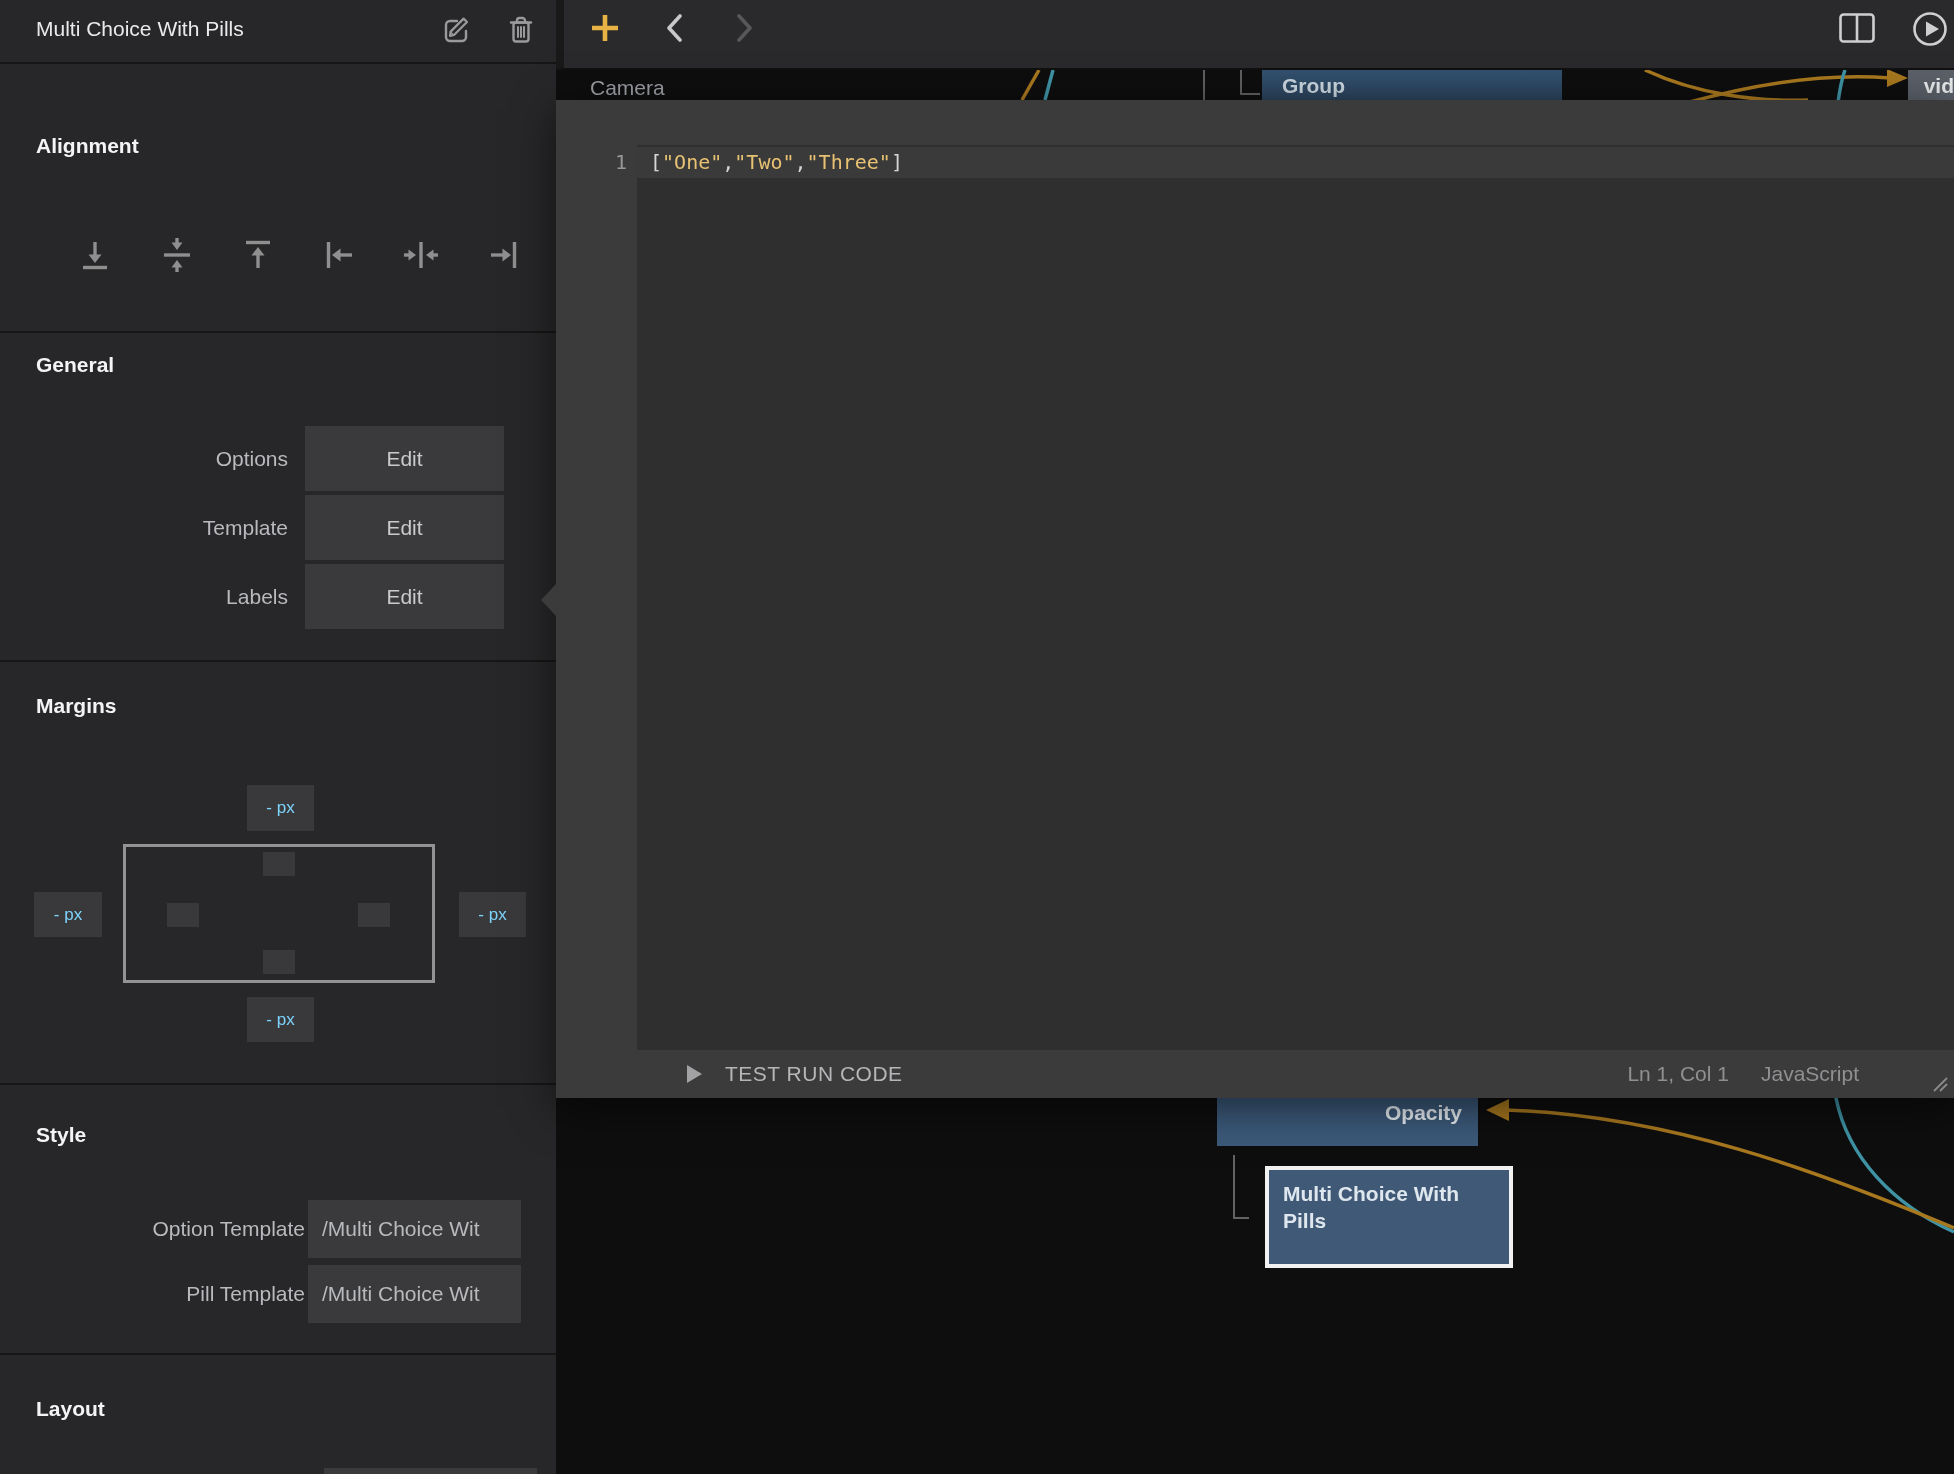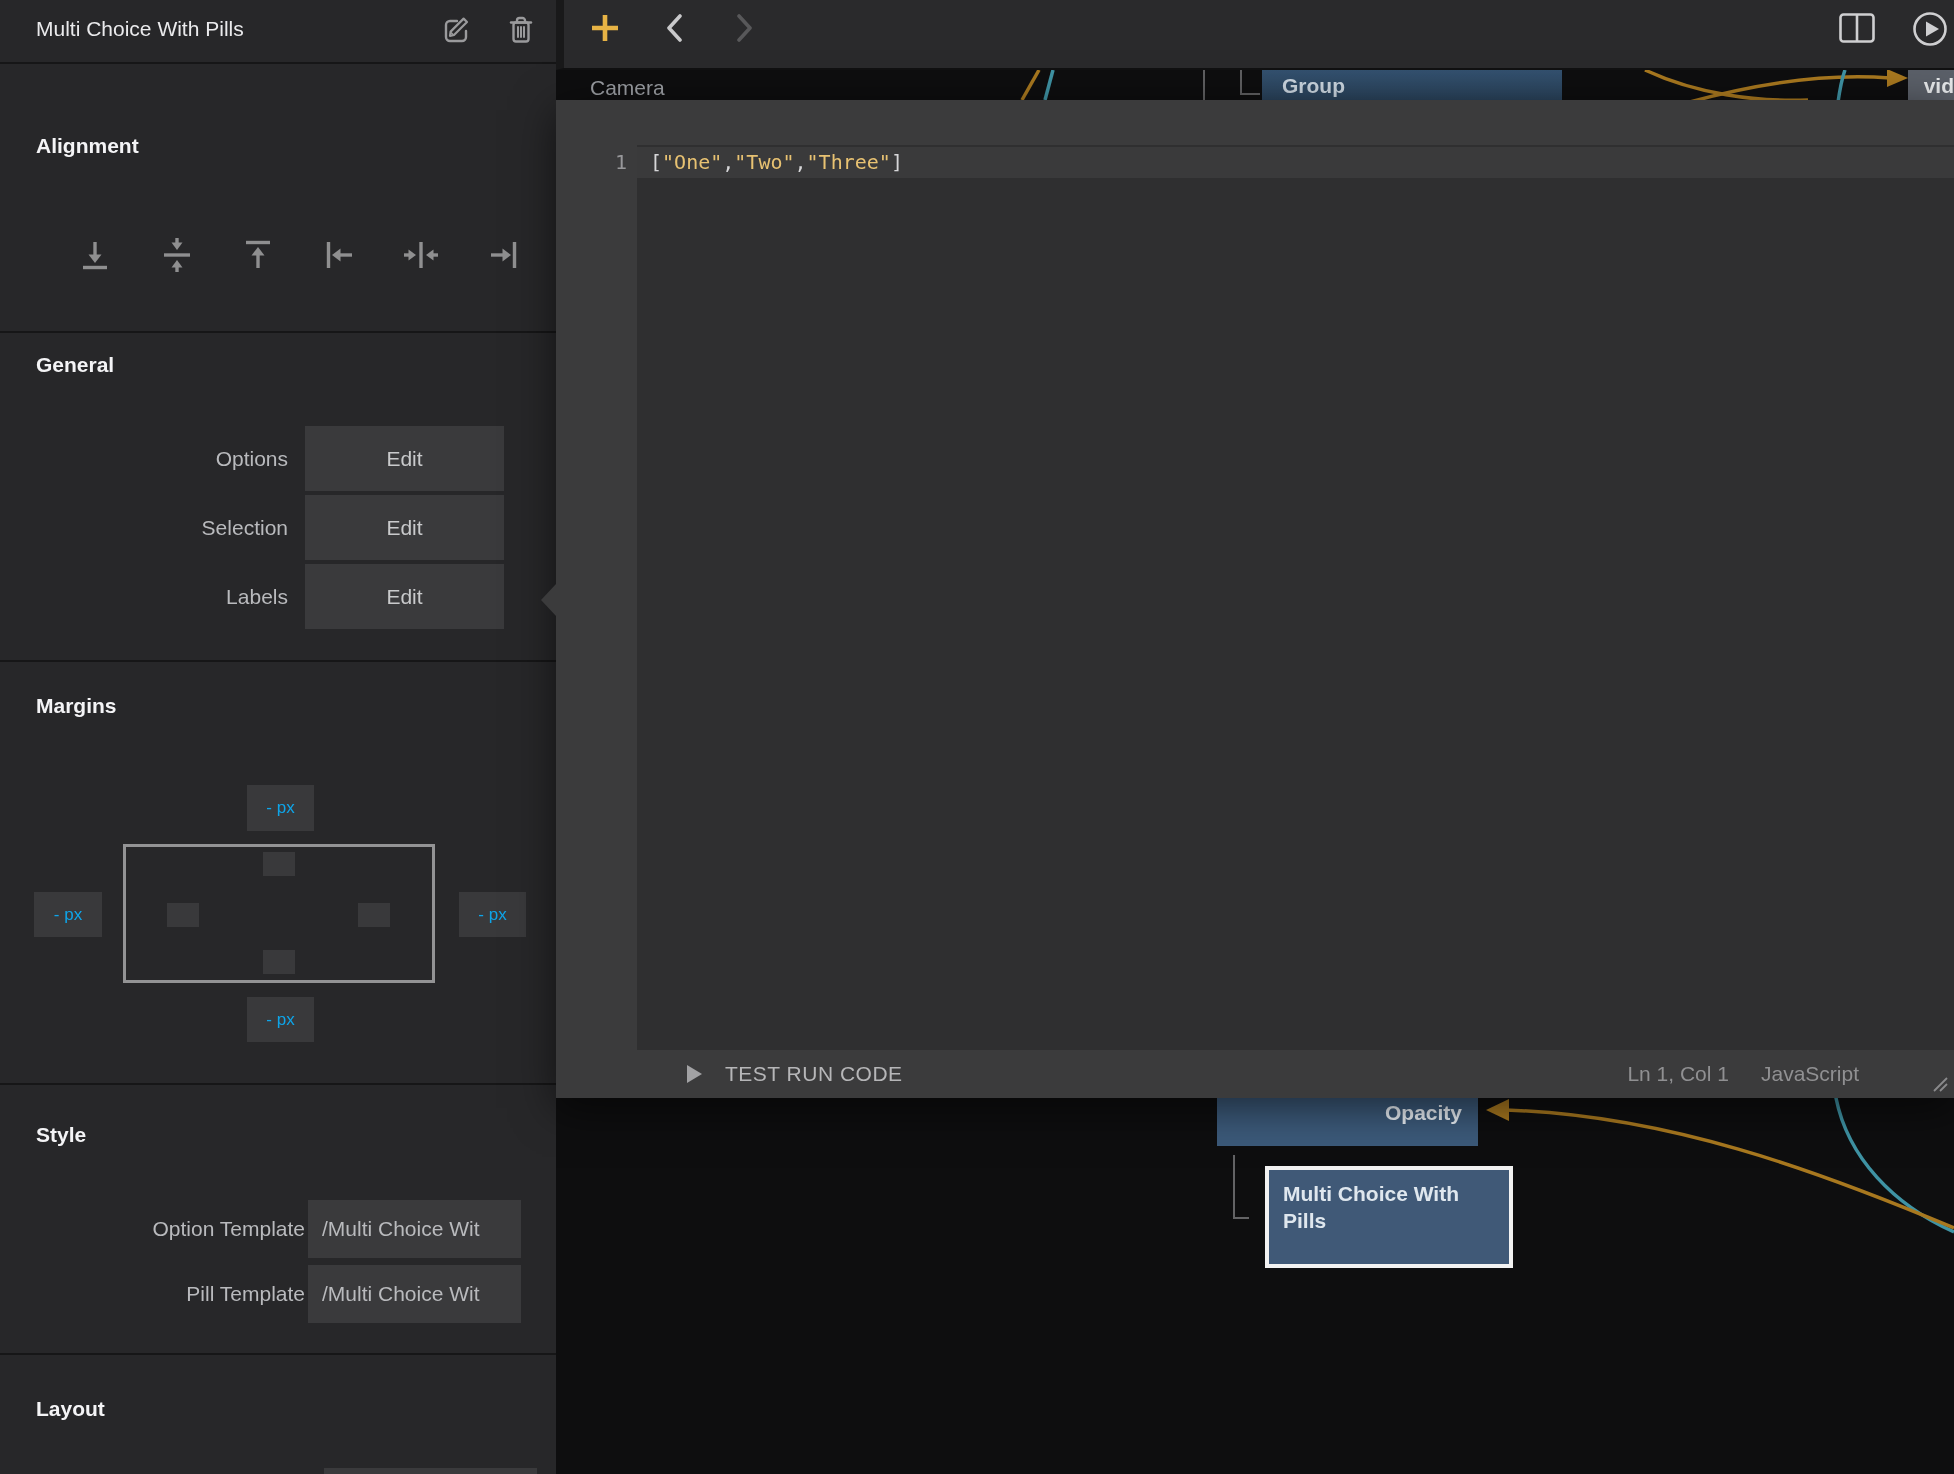--- a/index.html
+++ b/index.html
@@ -28,21 +28,21 @@
   .s-style .heading{top:38px;}
   .s-layout .heading{top:42px;}
   .align-row{position:absolute;left:78px;top:174px;width:442px;display:flex;justify-content:space-between;}
   .align-btn{width:34px;height:34px;cursor:pointer;}
   .form-row{position:absolute;left:0;display:flex;align-items:center;}
   .row-label{width:288px;text-align:right;font-size:21px;color:#b9babd;flex:none;}
   .edit-btn{margin-left:17px;width:199px;height:65px;background:#3a3a3c;color:#c9cacc;
     font-size:21px;display:flex;align-items:center;justify-content:center;cursor:pointer;flex:none;}
   .g-r0{top:93px;} .g-r1{top:162px;} .g-r2{top:231px;}
   
-  .px-btn{position:absolute;background:#39393b;color:#0ea5e9;font-size:17px;
+  .px-btn{position:absolute;background:#39393b;color:#7dd3fc;font-size:17px;
     display:flex;align-items:center;justify-content:center;cursor:pointer;}
   .px-top{left:247px;top:123px;width:67px;height:46px;}
   .px-left{left:34px;top:230px;width:68px;height:45px;}
   .px-right{left:459px;top:230px;width:67px;height:45px;}
   .px-bottom{left:247px;top:335px;width:67px;height:45px;}
   .m-rect{position:absolute;left:123px;top:182px;width:312px;height:139px;border:3px solid #939394;box-sizing:border-box;}
   .m-sq{position:absolute;width:32px;height:24px;background:#39393b;cursor:pointer;}
   .m-sq-top{left:263px;top:190px;} .m-sq-left{left:167px;top:241px;}
   .m-sq-right{left:358px;top:241px;} .m-sq-bottom{left:263px;top:288px;}
   
@@ -160,21 +160,21 @@
       </div>
     </div>
 
     <div class="side-section s-general">
       <div class="heading">General</div>
       <div class="form-row g-r0">
         <div class="row-label">Options</div>
         <div class="edit-btn">Edit</div>
       </div>
       <div class="form-row g-r1">
-        <div class="row-label">Selection</div>
+        <div class="row-label">Template</div>
         <div class="edit-btn">Edit</div>
       </div>
       <div class="form-row g-r2">
         <div class="row-label">Labels</div>
         <div class="edit-btn">Edit</div>
       </div>
     </div>
 
     <div class="side-section s-margins">
       <div class="heading">Margins</div>

